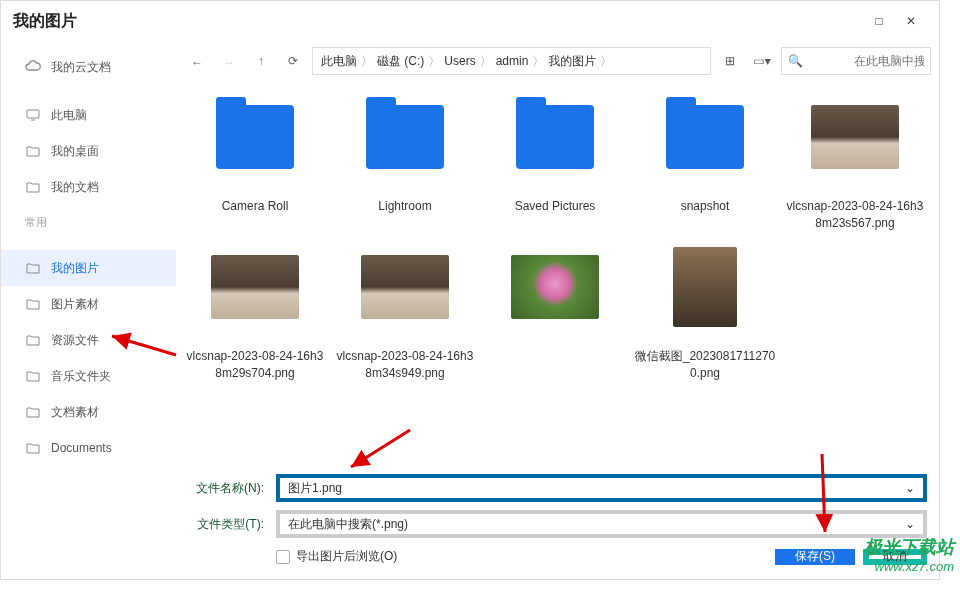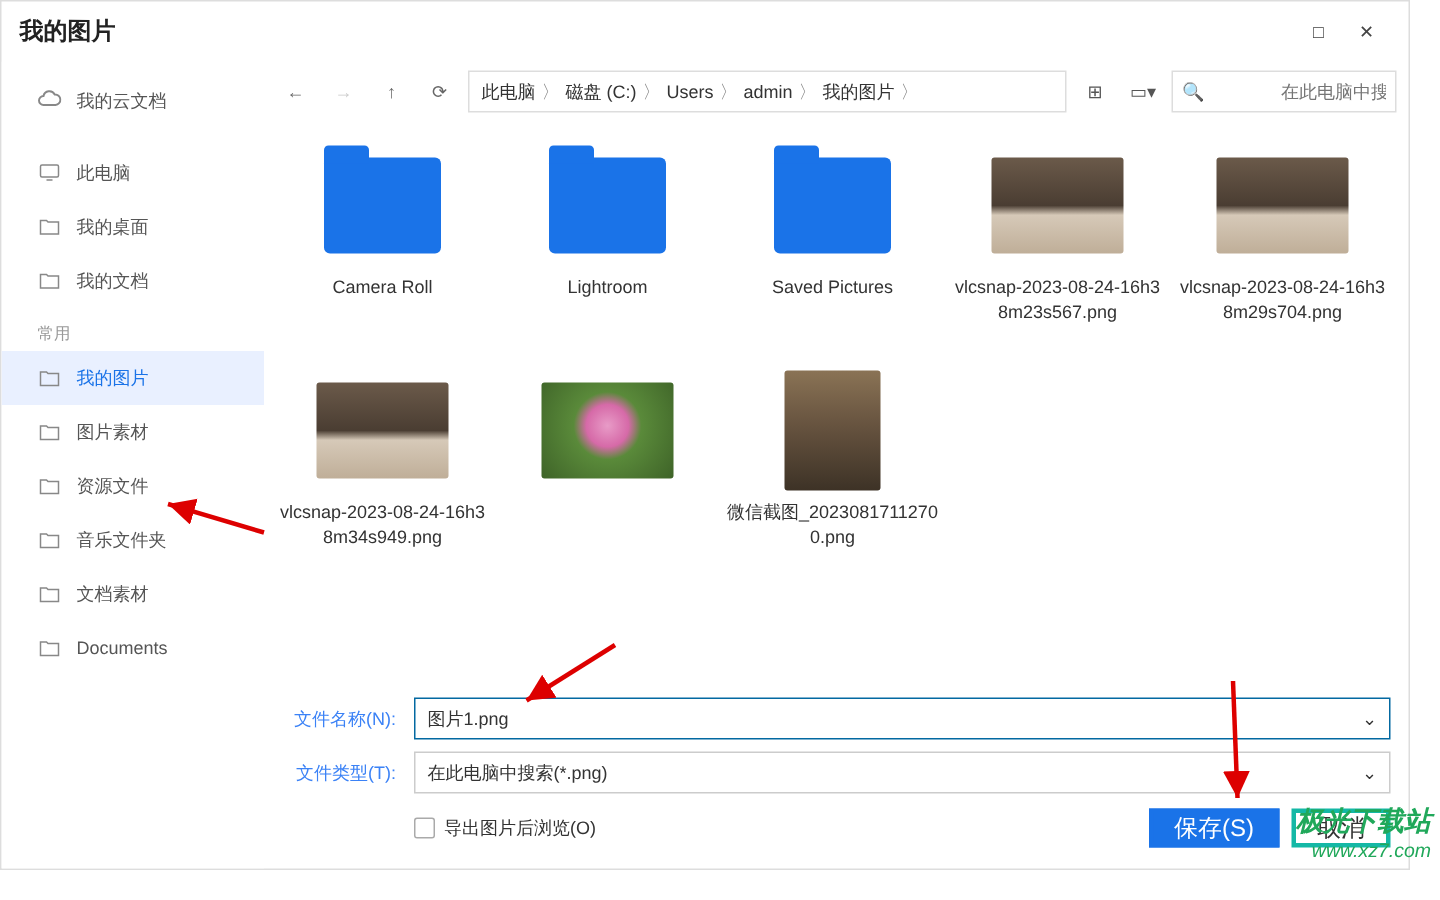--- a/index.html
+++ b/index.html
@@ -6,51 +6,51 @@
 body { font-family: "Microsoft YaHei", sans-serif; font-size: 12px; color: #333; background: #fff; width: 960px; height: 600px; overflow: hidden; position: relative; }
 .dialog { width: 940px; height: 580px; background: #fff; display: flex; flex-direction: column; border: 1px solid #ddd; }
 .titlebar { height: 40px; display: flex; align-items: center; padding: 0 12px; }
 .titlebar .title { font-size: 16px; font-weight: bold; color: #222; flex: 1; }
 .titlebar .win-btn { width: 32px; height: 28px; display: flex; align-items: center; justify-content: center; color: #444; }
 .body { flex: 1; display: flex; overflow: hidden; }
 .sidebar { width: 175px; background: #fff; padding-top: 8px; }
 .side-item { height: 36px; display: flex; align-items: center; padding-left: 24px; color: #555; gap: 10px; }
 .side-item.selected { background: #e9f0ff; color: #1a73e8; }
 .side-item .icon { width: 16px; height: 16px; display: flex; align-items: center; justify-content: center; }
-.side-section { padding: 10px 0 4px 24px; color: #999; font-size: 11px; }
+.side-section { padding: 10px 0 20px 24px; color: #999; font-size: 11px; }
 .main { flex: 1; display: flex; flex-direction: column; }
 .toolbar { height: 40px; display: flex; align-items: center; gap: 6px; padding: 0 8px; }
 .nav-btn { width: 26px; height: 26px; display: flex; align-items: center; justify-content: center; color: #666; }
 .breadcrumb { flex: 1; height: 28px; border: 1px solid #ddd; display: flex; align-items: center; padding: 0 8px; gap: 4px; }
 .crumb { color: #333; }
 .crumb-sep { color: #888; }
 .tool-icon { width: 26px; height: 26px; display: flex; align-items: center; justify-content: center; color: #555; }
 .search { width: 150px; height: 28px; border: 1px solid #ddd; display: flex; align-items: center; padding: 0 6px; gap: 4px; color: #999; }
 .search input { border: none; outline: none; font-size: 12px; width: 100%; margin-left: 47px; }
 .files { flex: 1; padding: 10px 4px; display: flex; flex-wrap: wrap; align-content: flex-start; gap: 0; overflow: hidden; }
-.file-item { width: 150px; height: 150px; display: flex; flex-direction: column; align-items: center; justify-content: flex-start; text-align: center; padding: 6px 4px; }
+.file-item { width: 150px; height: 150px; display: flex; flex-direction: column; align-items: center; justify-content: flex-start; text-align: center; padding: 6px 4px; gap: 15px; }
 .file-item .thumb { width: 90px; height: 80px; display: flex; align-items: center; justify-content: center; margin-bottom: 6px; }
 .file-item .label { font-size: 12px; color: #333; line-height: 1.4; word-break: break-all; }
 .folder-icon { width: 78px; height: 64px; background: #1a73e8; border-radius: 4px; position: relative; }
 .folder-icon::before { content: ''; position: absolute; top: -8px; left: 0; width: 30px; height: 12px; background: #1a73e8; border-radius: 3px 3px 0 0; }
 .photo-thumb { width: 88px; height: 64px; background: #666; border-radius: 2px; }
 .photo-thumb.room { background: linear-gradient(180deg, #6b5a4a 0%, #4a3d32 50%, #d6c9b8 60%, #bfae98 100%); }
 .photo-thumb.flower { background: radial-gradient(circle at 50% 45%, #e89bc7 0%, #d66aa8 25%, #5a8a3a 40%, #3e6328 100%); }
 .photo-thumb.portrait { width: 64px; height: 80px; background: linear-gradient(180deg, #8a7355 0%, #6b5742 40%, #3d3226 100%); }
 .bottom { padding: 8px 12px 14px 0; }
 .field-row { display: flex; align-items: center; margin-bottom: 8px; }
-.field-label { width: 88px; text-align: right; color: #3b82f6; margin-right: 12px; }
-.field-input { flex: 1; height: 28px; border: 1px solid #0369a1; padding: 0 8px; display: flex; align-items: center; justify-content: space-between; }
+.field-label { width: 88px; text-align: right; color: #14532d; margin-right: 12px; }
+.field-input { flex: 1; height: 28px; border: 4px solid #0369a1; padding: 0 8px; display: flex; align-items: center; justify-content: space-between; }
 .field-input.plain { border-color: #ccc; }
 .field-input span { color: #333; }
 .chev { color: #888; }
 .actions { display: flex; align-items: center; padding-left: 100px; margin-top: 10px; }
 .checkbox { width: 14px; height: 14px; border: 1px solid #aaa; border-radius: 2px; margin-right: 6px; }
 .actions .spacer { flex: 1; }
-.btn { height: 26px; padding: 0 14px; display: flex; align-items: center; border: 3px solid #14b8a6; margin-left: 8px; font-size: 16px; }
+.btn { height: 16px; padding: 0 14px; display: flex; align-items: center; border: 6px solid #14b8a6; margin-left: 8px; font-size: 12px; }
 .btn.primary { background: #1a73e8; color: #fff; border-color: #1a73e8; }
 .arrow { position: absolute; pointer-events: none; }
 .arrow svg { overflow: visible; }
 .watermark { position: absolute; right: 6px; bottom: 26px; text-align: right; }
 .watermark .cn { font-size: 18px; color: #20a85a; font-weight: bold; font-style: italic; }
 .watermark .url { font-size: 13px; color: #20a85a; font-style: italic; }
 </style>
 </head>
 <body>
 
@@ -191,20 +191,26 @@
             <div class="label">Lightroom</div>
           </div>
           <div class="file-item">
             <div class="thumb">
               <div class="folder-icon"></div>
             </div>
             <div class="label">Saved Pictures</div>
           </div>
           <div class="file-item">
             <div class="thumb">
+              <div class="folder-icon"></div>
+            </div>
+            <div class="label">snapshot</div>
+          </div>
+          <div class="file-item">
+            <div class="thumb">
               <div class="photo-thumb room"></div>
             </div>
             <div class="label">vlcsnap-2023-08-24-16h38m23s567.png</div>
           </div>
           <div class="file-item">
             <div class="thumb">
               <div class="photo-thumb room"></div>
             </div>
             <div class="label">vlcsnap-2023-08-24-16h38m29s704.png</div>
           </div>

